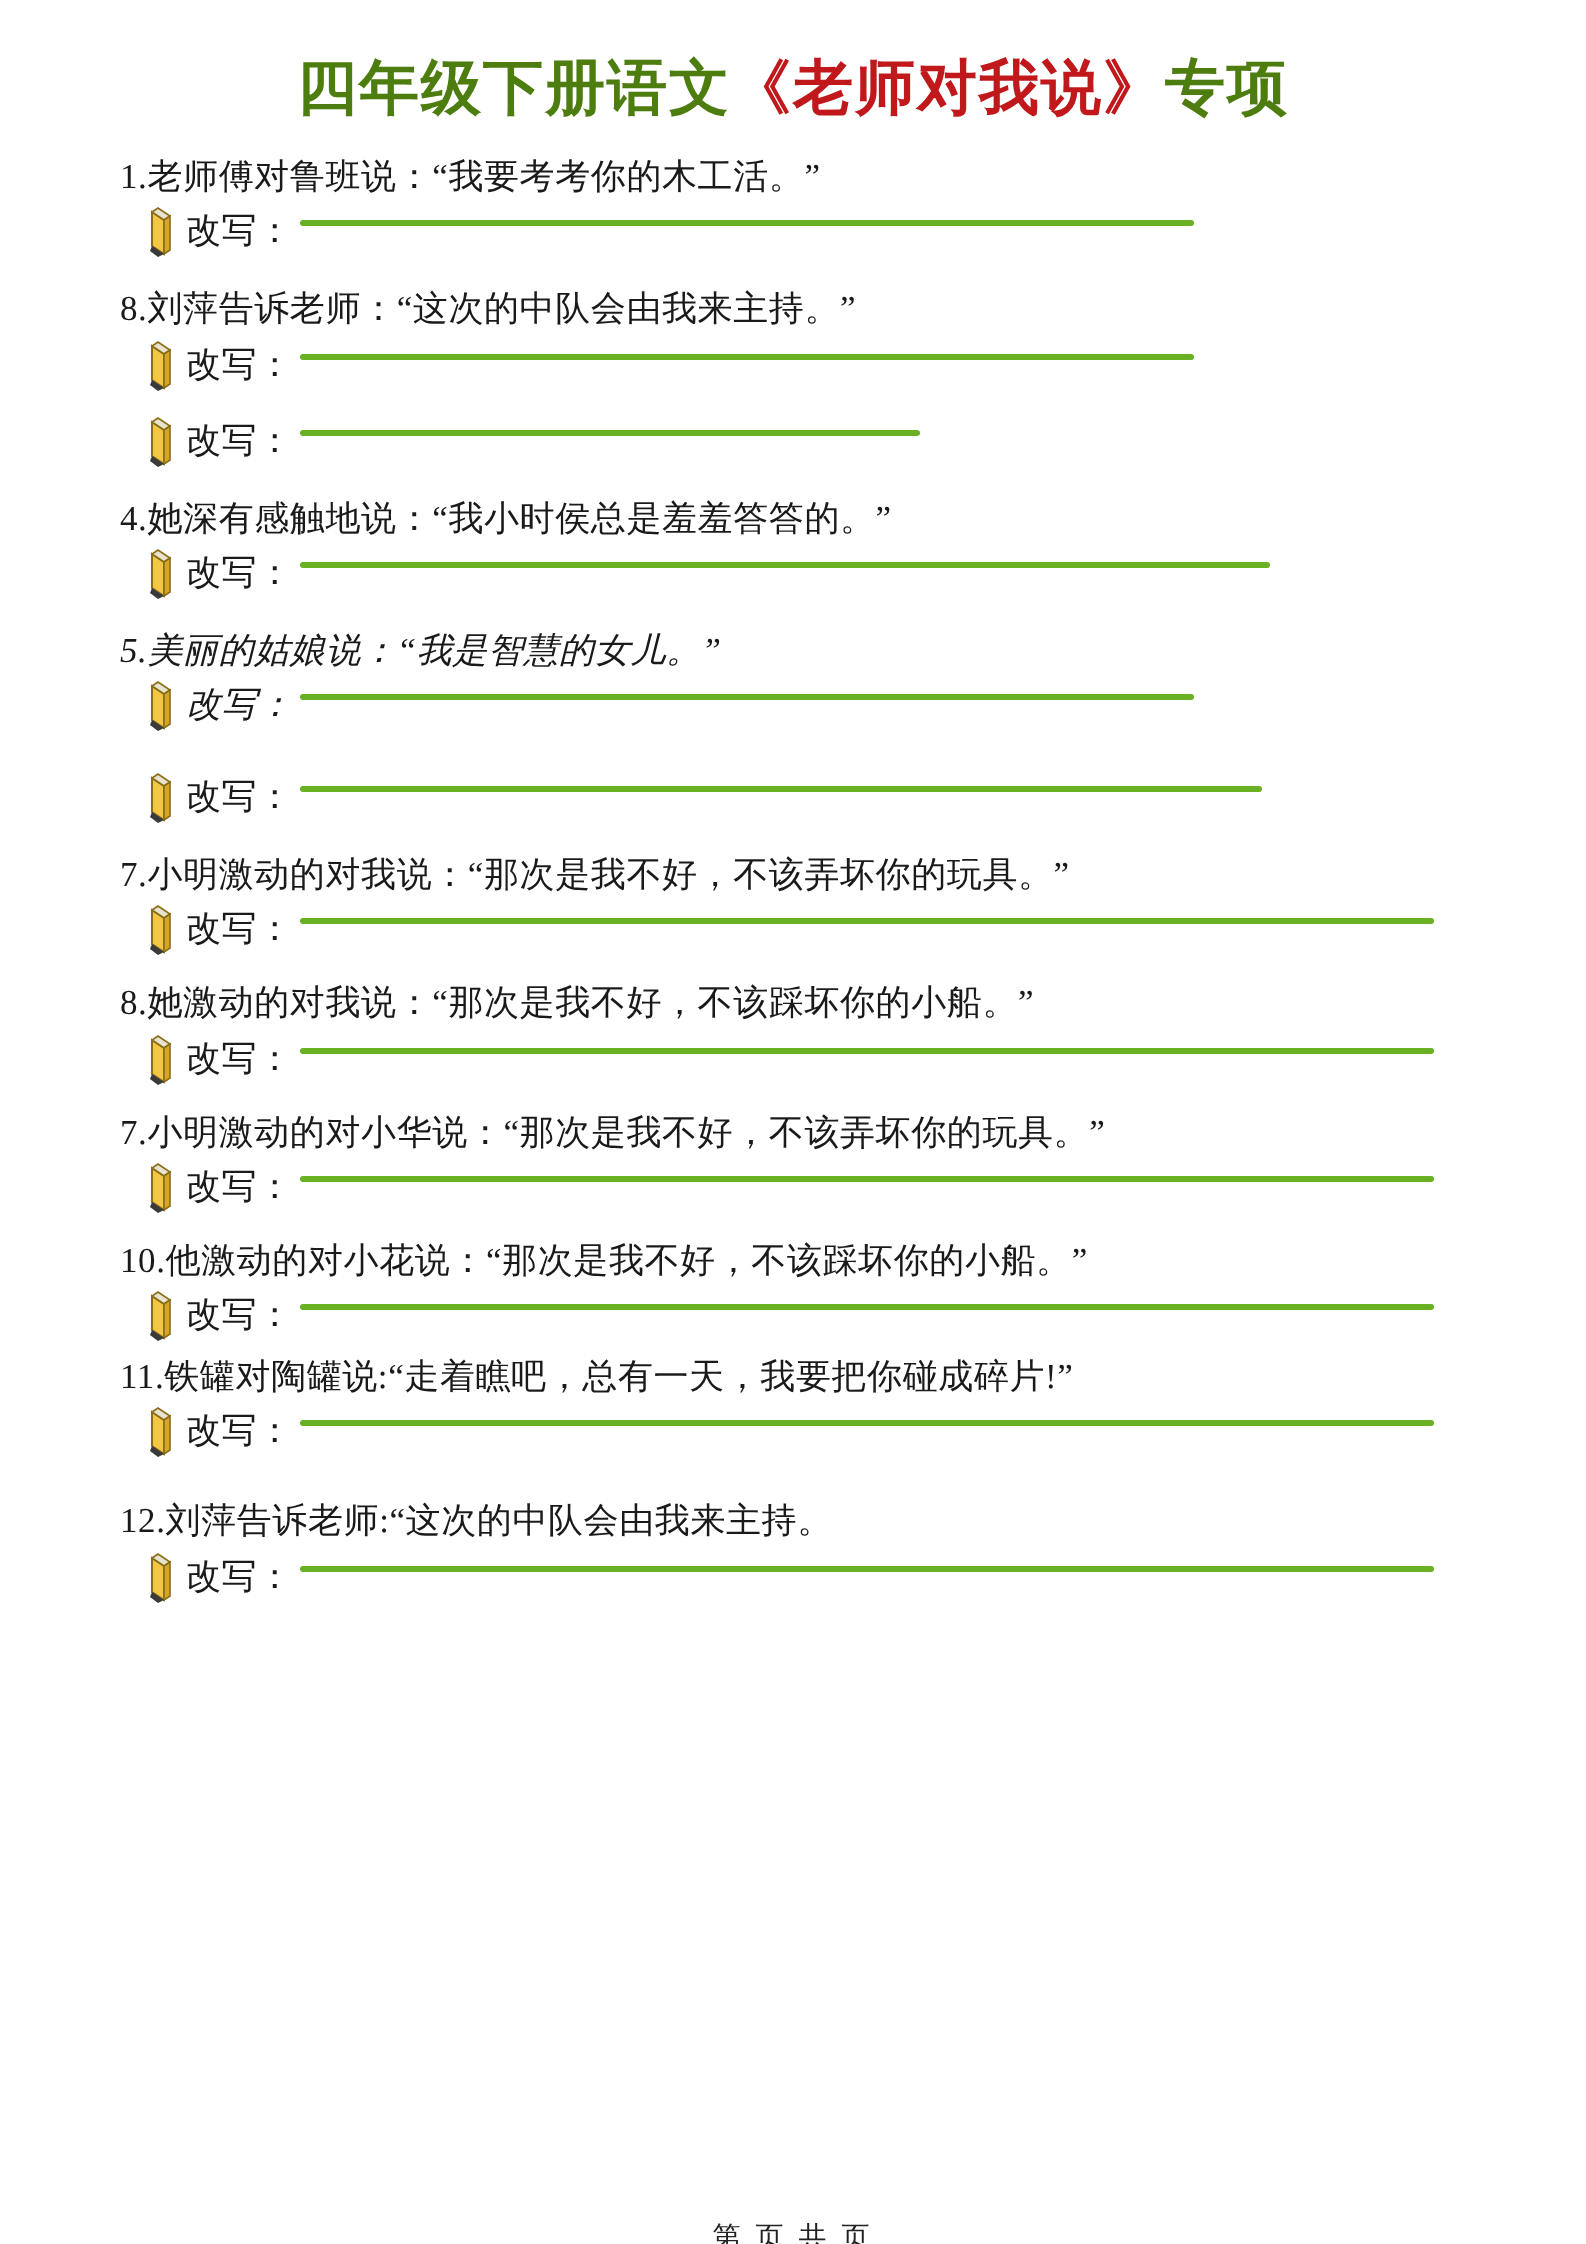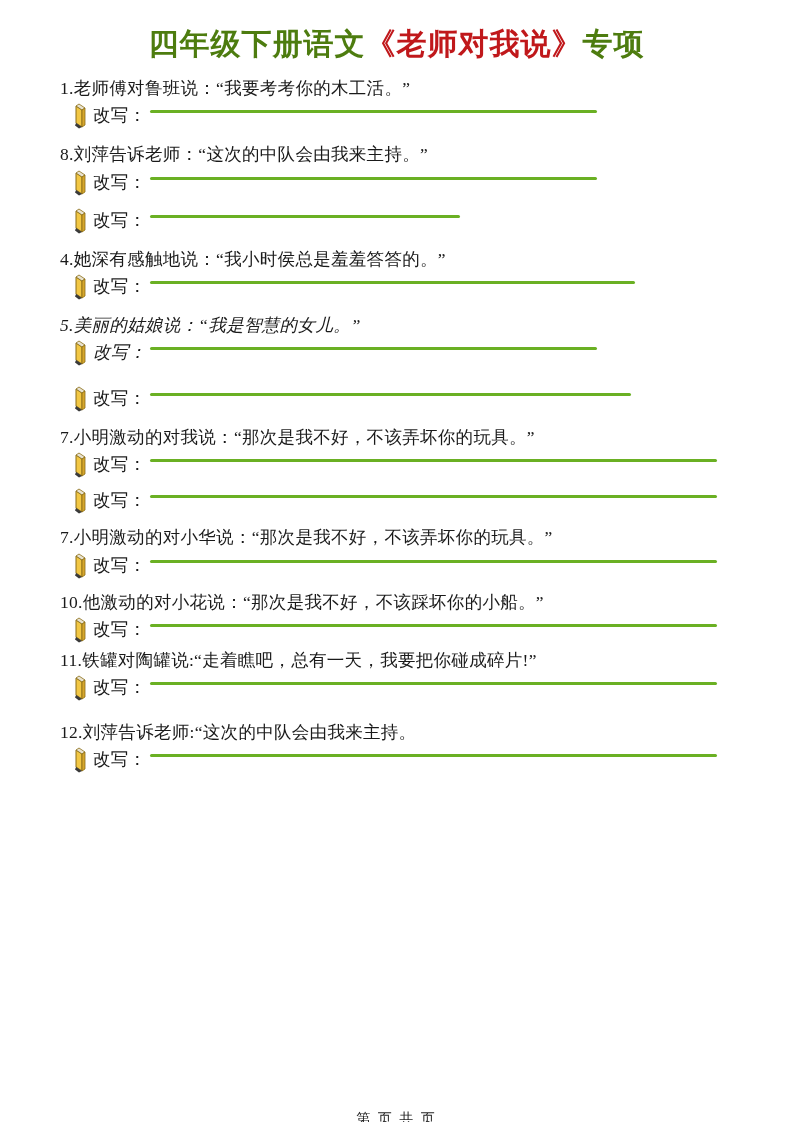--- a/index.html
+++ b/index.html
@@ -198,20 +198,21 @@
               <path d="M4 3 L10 7 L13 5 L7 1 Z" fill="#e8e2d0" stroke="#8a6d16" stroke-width="0.8"></path>
               <path d="M10 7 L10 24 L13 22 L13 5 Z" fill="#d6a62c" stroke="#8a6d16" stroke-width="0.8"></path>
               <path d="M4 20 L10 24 L7 25.5 L3 22.5 Z" fill="#3a3a3a"></path>
             </svg>
           </span>
           <span class="a-label">改写：</span>
           <span class="answer-rule" style="width: 567px;"></span>
         </div>
       </div>
       <div class="item" style="margin-bottom: 10px;">
+        <div class="q-line">8.她激动的对我说：“那次是我不好，不该踩坏你的小船。”</div>
         <div class="a-line">
           <span class="pen-icon">
             <svg width="20" height="26" viewBox="0 0 20 26">
               <path d="M4 3 L4 20 L10 24 L10 7 Z" fill="#f2c744" stroke="#8a6d16" stroke-width="1"></path>
               <path d="M4 3 L10 7 L13 5 L7 1 Z" fill="#e8e2d0" stroke="#8a6d16" stroke-width="0.8"></path>
               <path d="M10 7 L10 24 L13 22 L13 5 Z" fill="#d6a62c" stroke="#8a6d16" stroke-width="0.8"></path>
               <path d="M4 20 L10 24 L7 25.5 L3 22.5 Z" fill="#3a3a3a"></path>
             </svg>
           </span>
           <span class="a-label">改写：</span>

